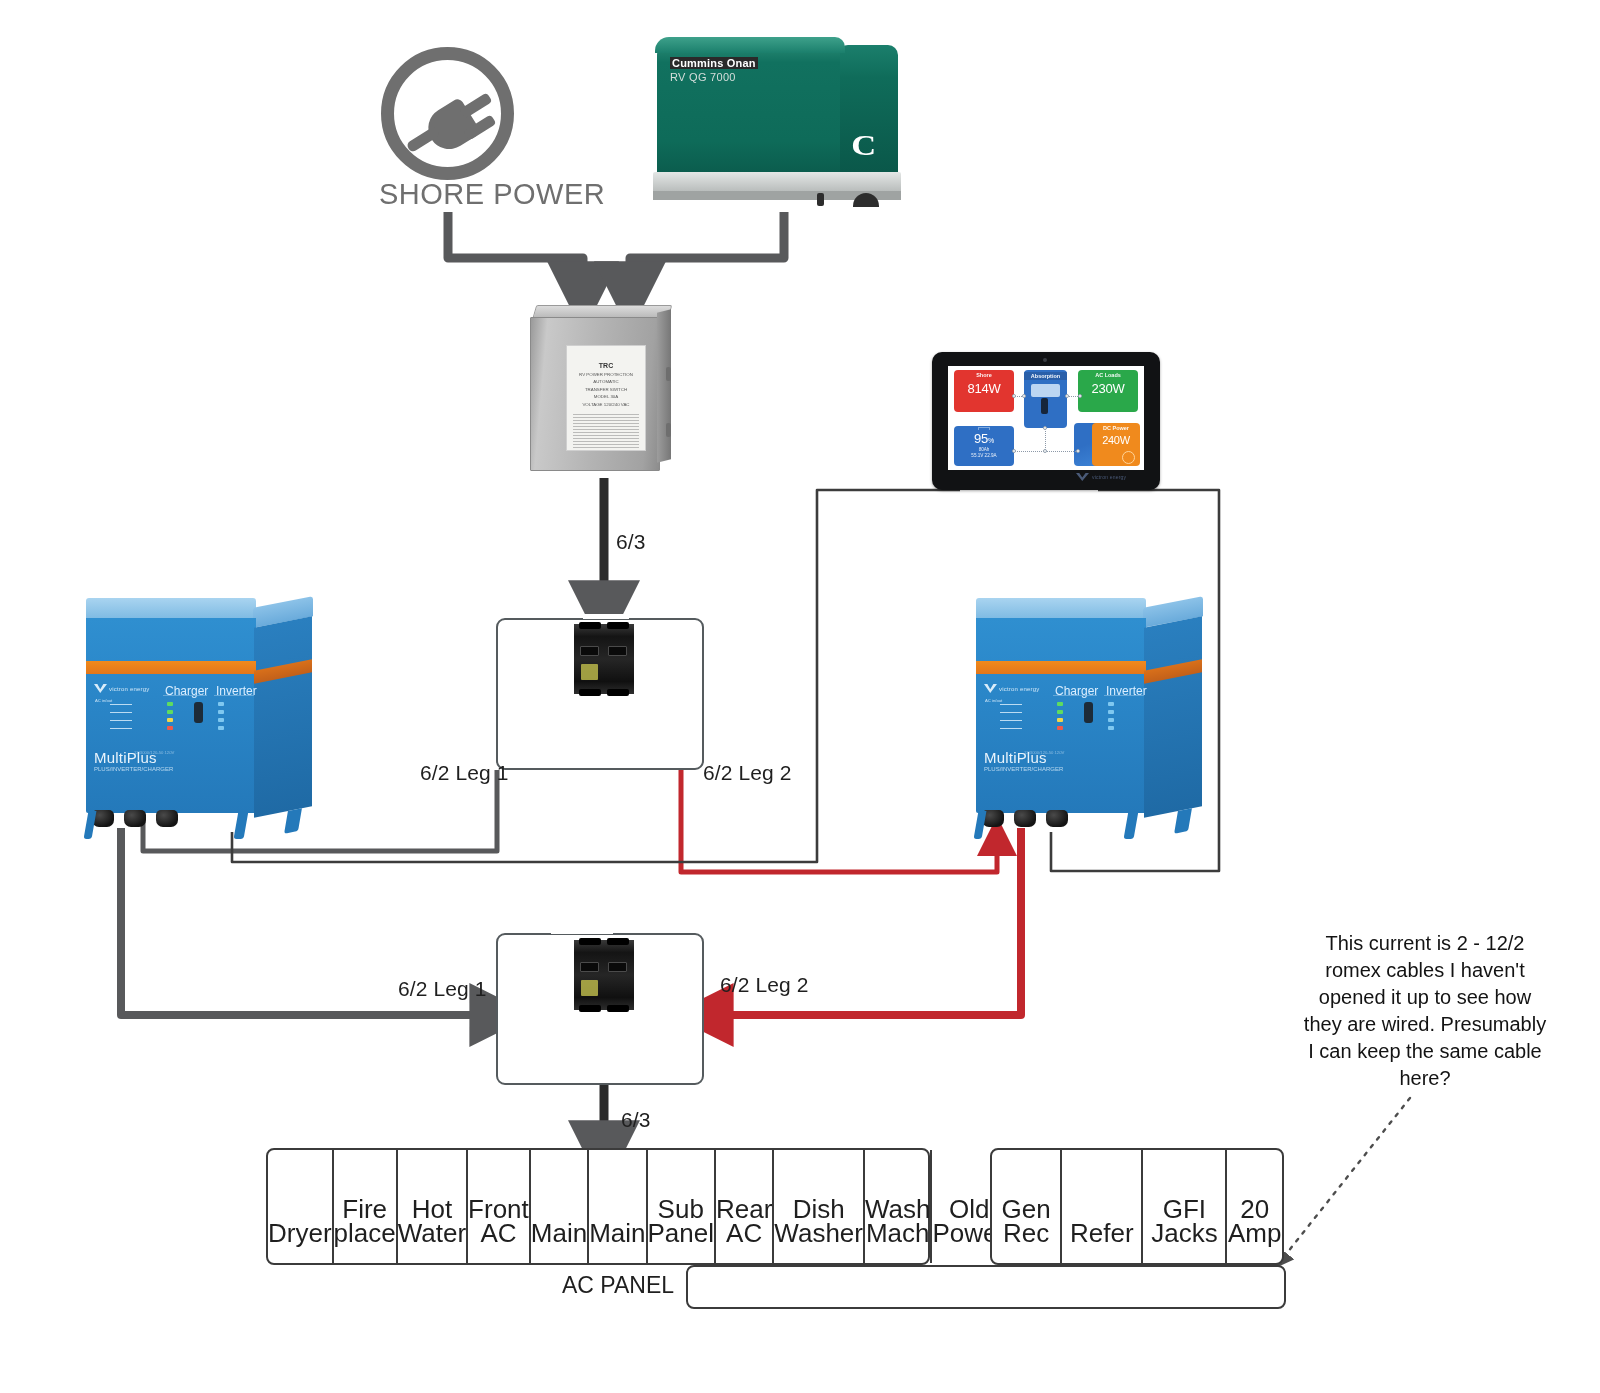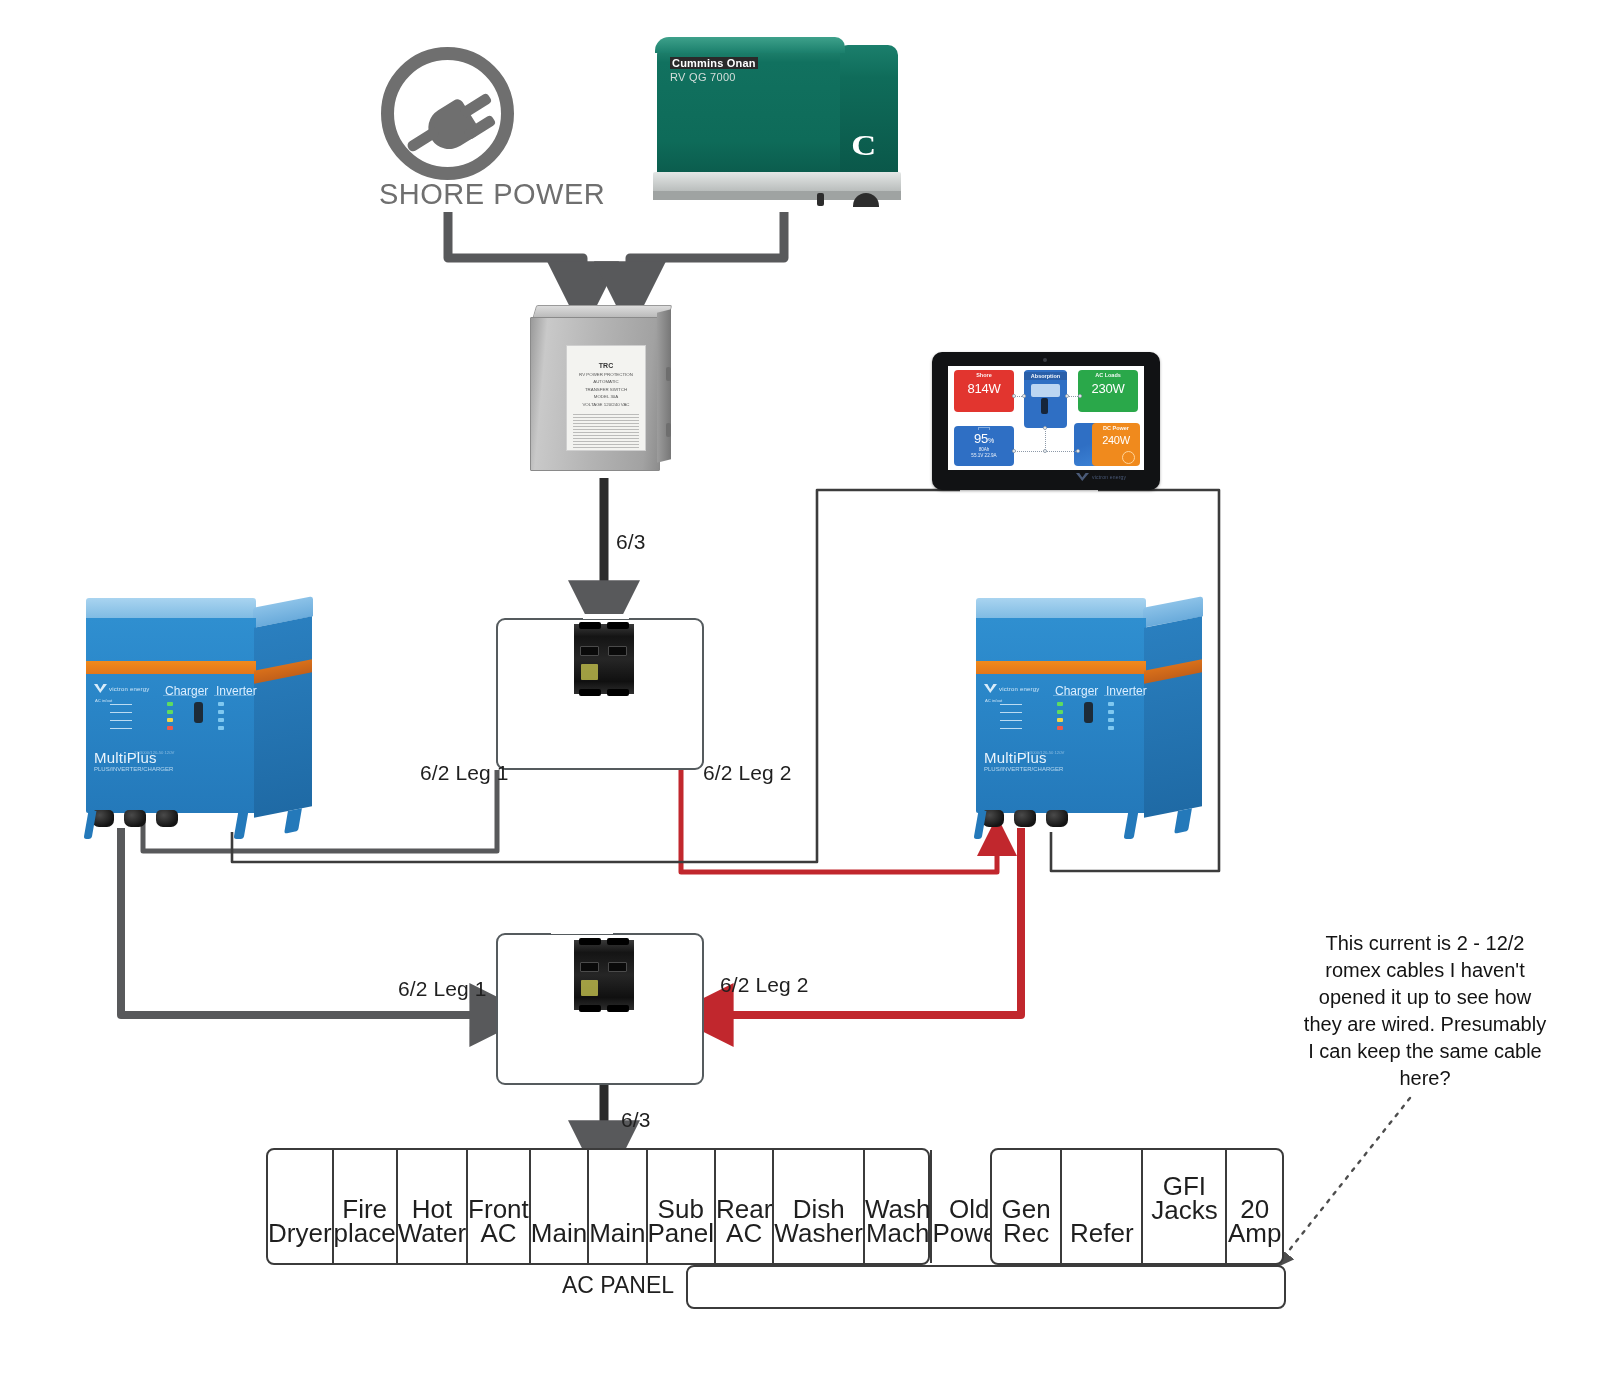--- a/index.html
+++ b/index.html
@@ -709,21 +709,21 @@
         <span>Old Power</span>
       </div>
     </div>
   <div class="panel-group" id="panel-right" style="left:990px; top:1148px; width:294px; height:117px;">
       <div class="panel-cell" style="flex: 50 1 0px;">
         <span>Gen Rec</span>
       </div>
       <div class="panel-cell" style="flex: 58 1 0px;">
         <span>Refer</span>
       </div>
-      <div class="panel-cell" style="flex: 60 1 0px; align-items: center;">
+      <div class="panel-cell" style="flex: 60 1 0px;">
         <span>GFI Jacks</span>
       </div>
       <div class="panel-cell" style="flex: 40 1 0px;">
         <span>20 Amp</span>
       </div>
     </div>
 
   <div class="panel-busbar" style="left:686px; top:1265px; width:600px; height:44px;"></div>
 
   <div class="acpanel-text" style="left:562px; top:1272px;">AC PANEL</div>

